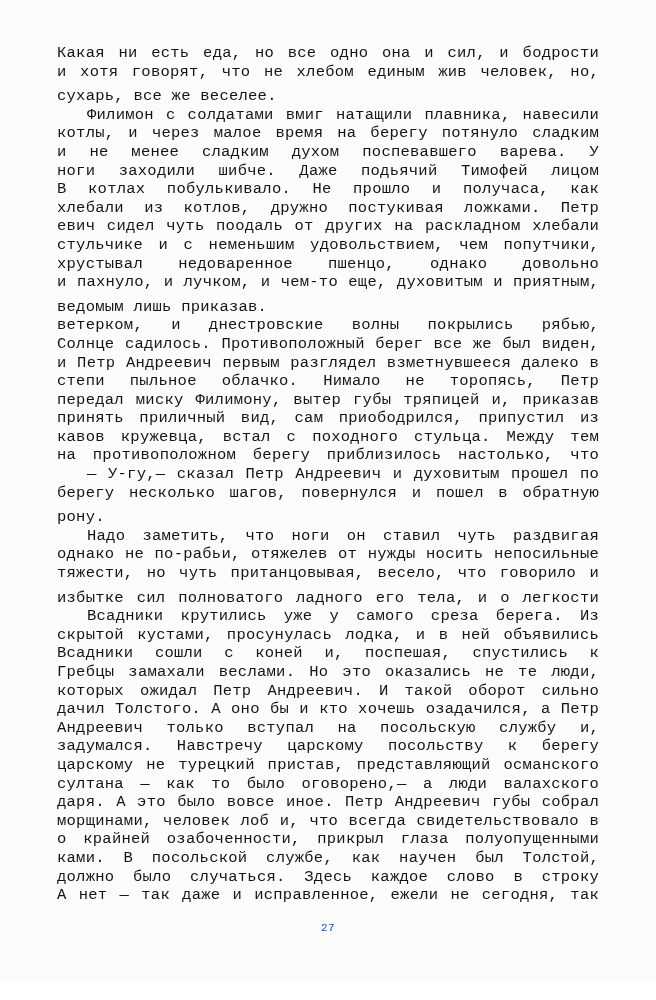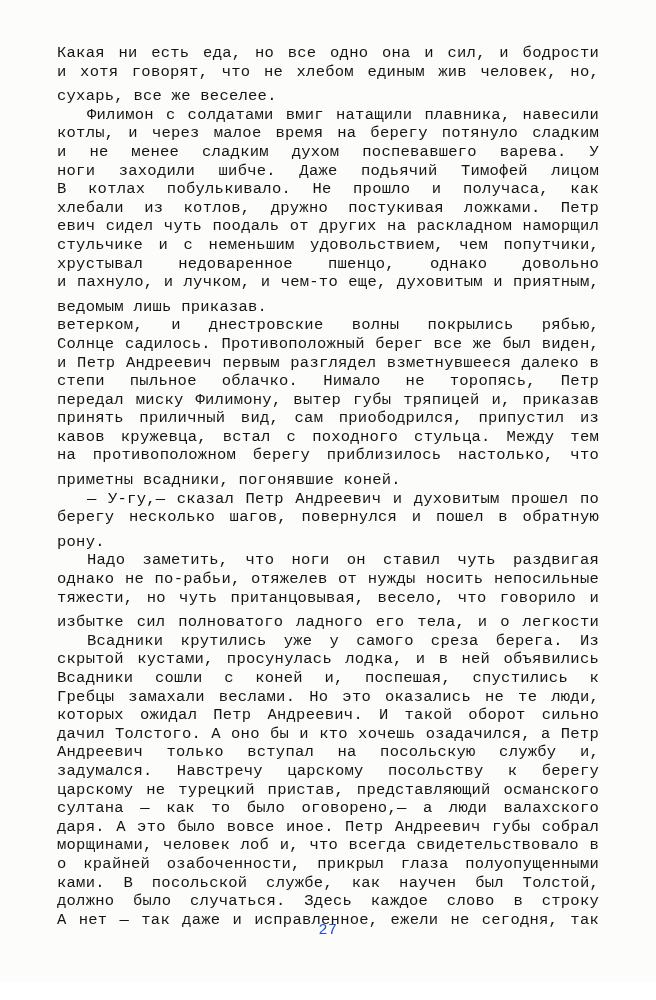--- a/index.html
+++ b/index.html
@@ -41,21 +41,21 @@
   .line.para-end {
     text-align-last: left;
     margin-top: 6px;
   }
   .page-number {
     position: absolute;
     left: 0;
     right: 0;
     top: 922px;
     text-align: center;
-    font-size: 15px;
+    font-size: 11px;
     letter-spacing: 0.5px;
     color: #1d4ed8;
   }
 </style>
 </head>
 <body>
 
 <div class="page">
   <div class="text-block">
       <div class="paragraph">
@@ -63,36 +63,35 @@
         <div class="line">и хотя говорят, что не хлебом единым жив человек, но, пожевав</div>
         <div class="line para-end">сухарь, все же веселее.</div>
       </div>
       <div class="paragraph">
         <div class="line indent">Филимон с солдатами вмиг натащили плавника, навесили</div>
         <div class="line">котлы, и через малое время на берегу потянуло сладким дымком</div>
         <div class="line">и не менее сладким духом поспевавшего варева. У посольских</div>
         <div class="line">ноги заходили шибче. Даже подьячий Тимофей лицом бодренько.</div>
         <div class="line">В котлах побулькивало. Не прошло и получаса, как посольские</div>
         <div class="line">хлебали из котлов, дружно постукивая ложками. Петр Андре-</div>
-        <div class="line">евич сидел чуть поодаль от других на раскладном наморщил</div>
+        <div class="line">евич сидел чуть поодаль от других на раскладном хлебали</div>
         <div class="line">стульчике и с неменьшим удовольствием, чем попутчики, по-</div>
         <div class="line">хрустывал недоваренное пшенцо, однако довольно сдобренное</div>
         <div class="line">и пахнуло, и лучком, и чем-то еще, духовитым и приятным,</div>
         <div class="line para-end">ведомым лишь приказав.</div>
       </div>
       <div class="paragraph">
         <div class="line">ветерком, и днестровские волны покрылись рябью, потемнели.</div>
         <div class="line">Солнце садилось. Противоположный берег все же был виден,</div>
         <div class="line">и Петр Андреевич первым разглядел взметнувшееся далеко в</div>
         <div class="line">степи пыльное облачко. Нимало не торопясь, Петр Андреевич</div>
         <div class="line">передал миску Филимону, вытер губы тряпицей и, приказав всем</div>
         <div class="line">принять приличный вид, сам приободрился, припустил из ру-</div>
         <div class="line">кавов кружевца, встал с походного стульца. Между тем облачко</div>
         <div class="line">на противоположном берегу приблизилось настолько, что стали</div>
-        <div class="line para-end">приметны всадники, погонявшие коней.</div>
       </div>
       <div class="paragraph">
         <div class="line indent">— У-гу,— сказал Петр Андреевич и духовитым прошел по</div>
         <div class="line">берегу несколько шагов, повернулся и пошел в обратную сто-</div>
         <div class="line para-end">рону.</div>
       </div>
       <div class="paragraph">
         <div class="line indent">Надо заметить, что ноги он ставил чуть раздвигая носки,</div>
         <div class="line">однако не по-рабьи, отяжелев от нужды носить непосильные</div>
         <div class="line">тяжести, но чуть пританцовывая, весело, что говорило и об</div>

